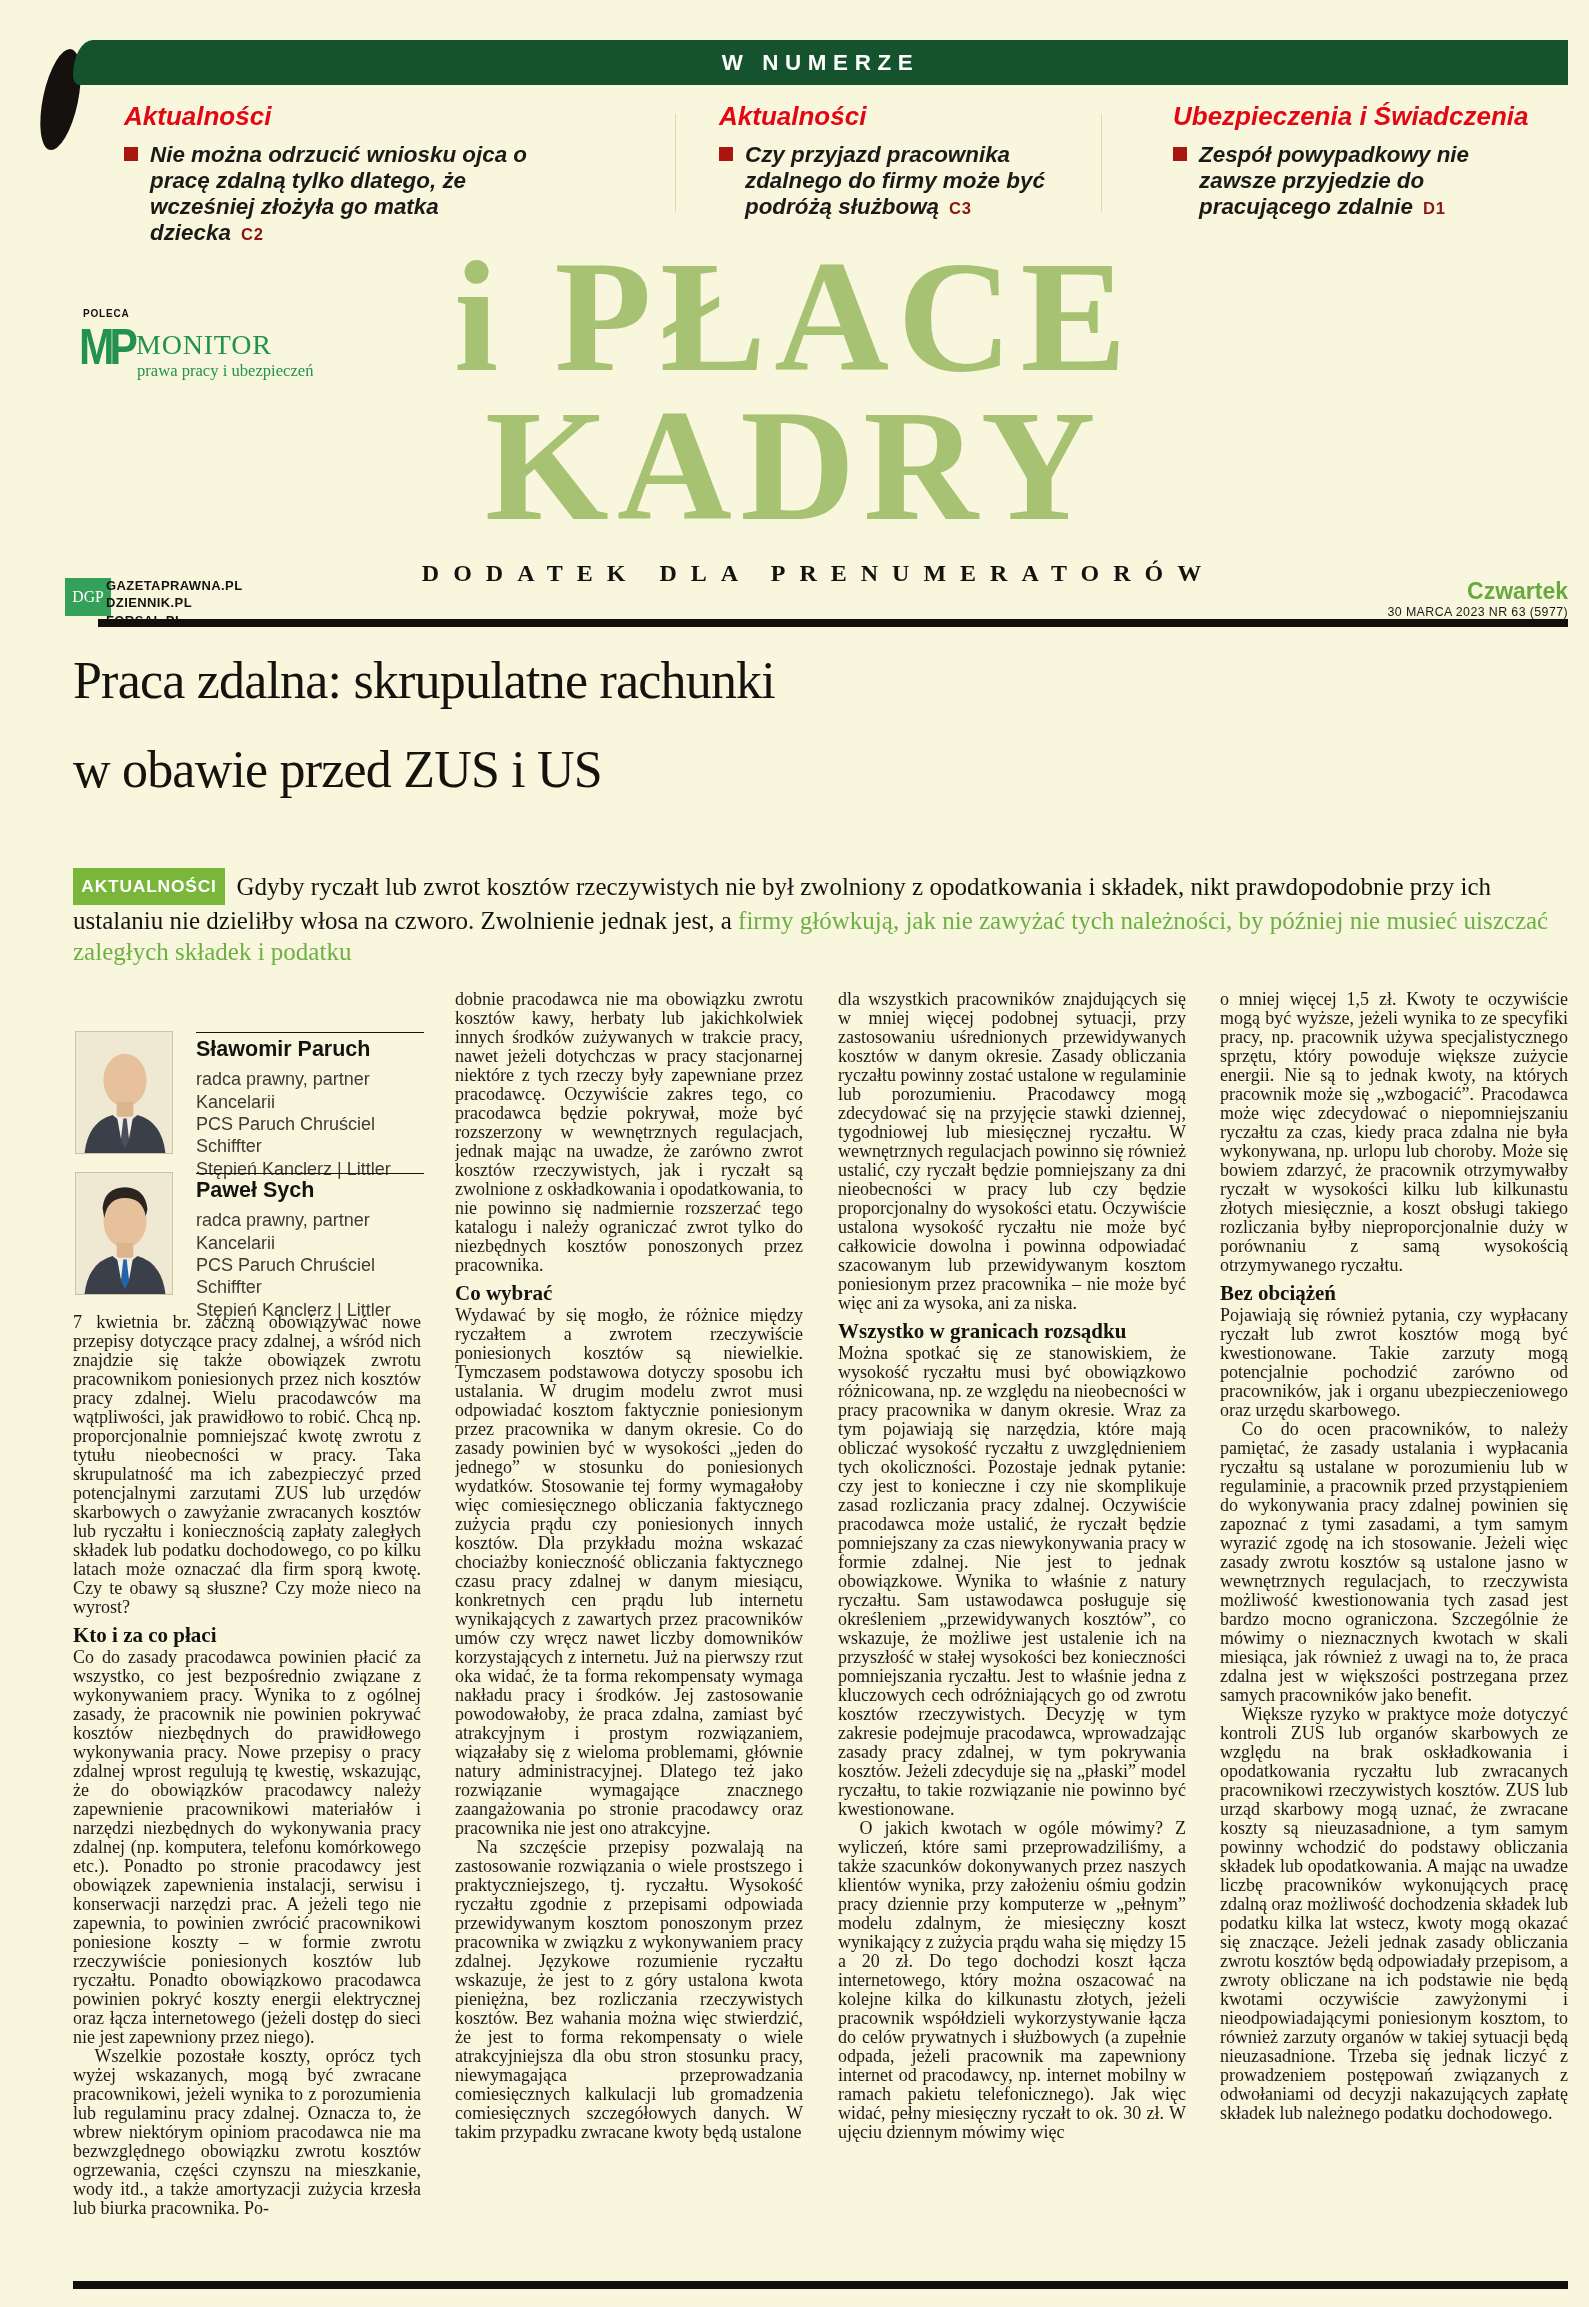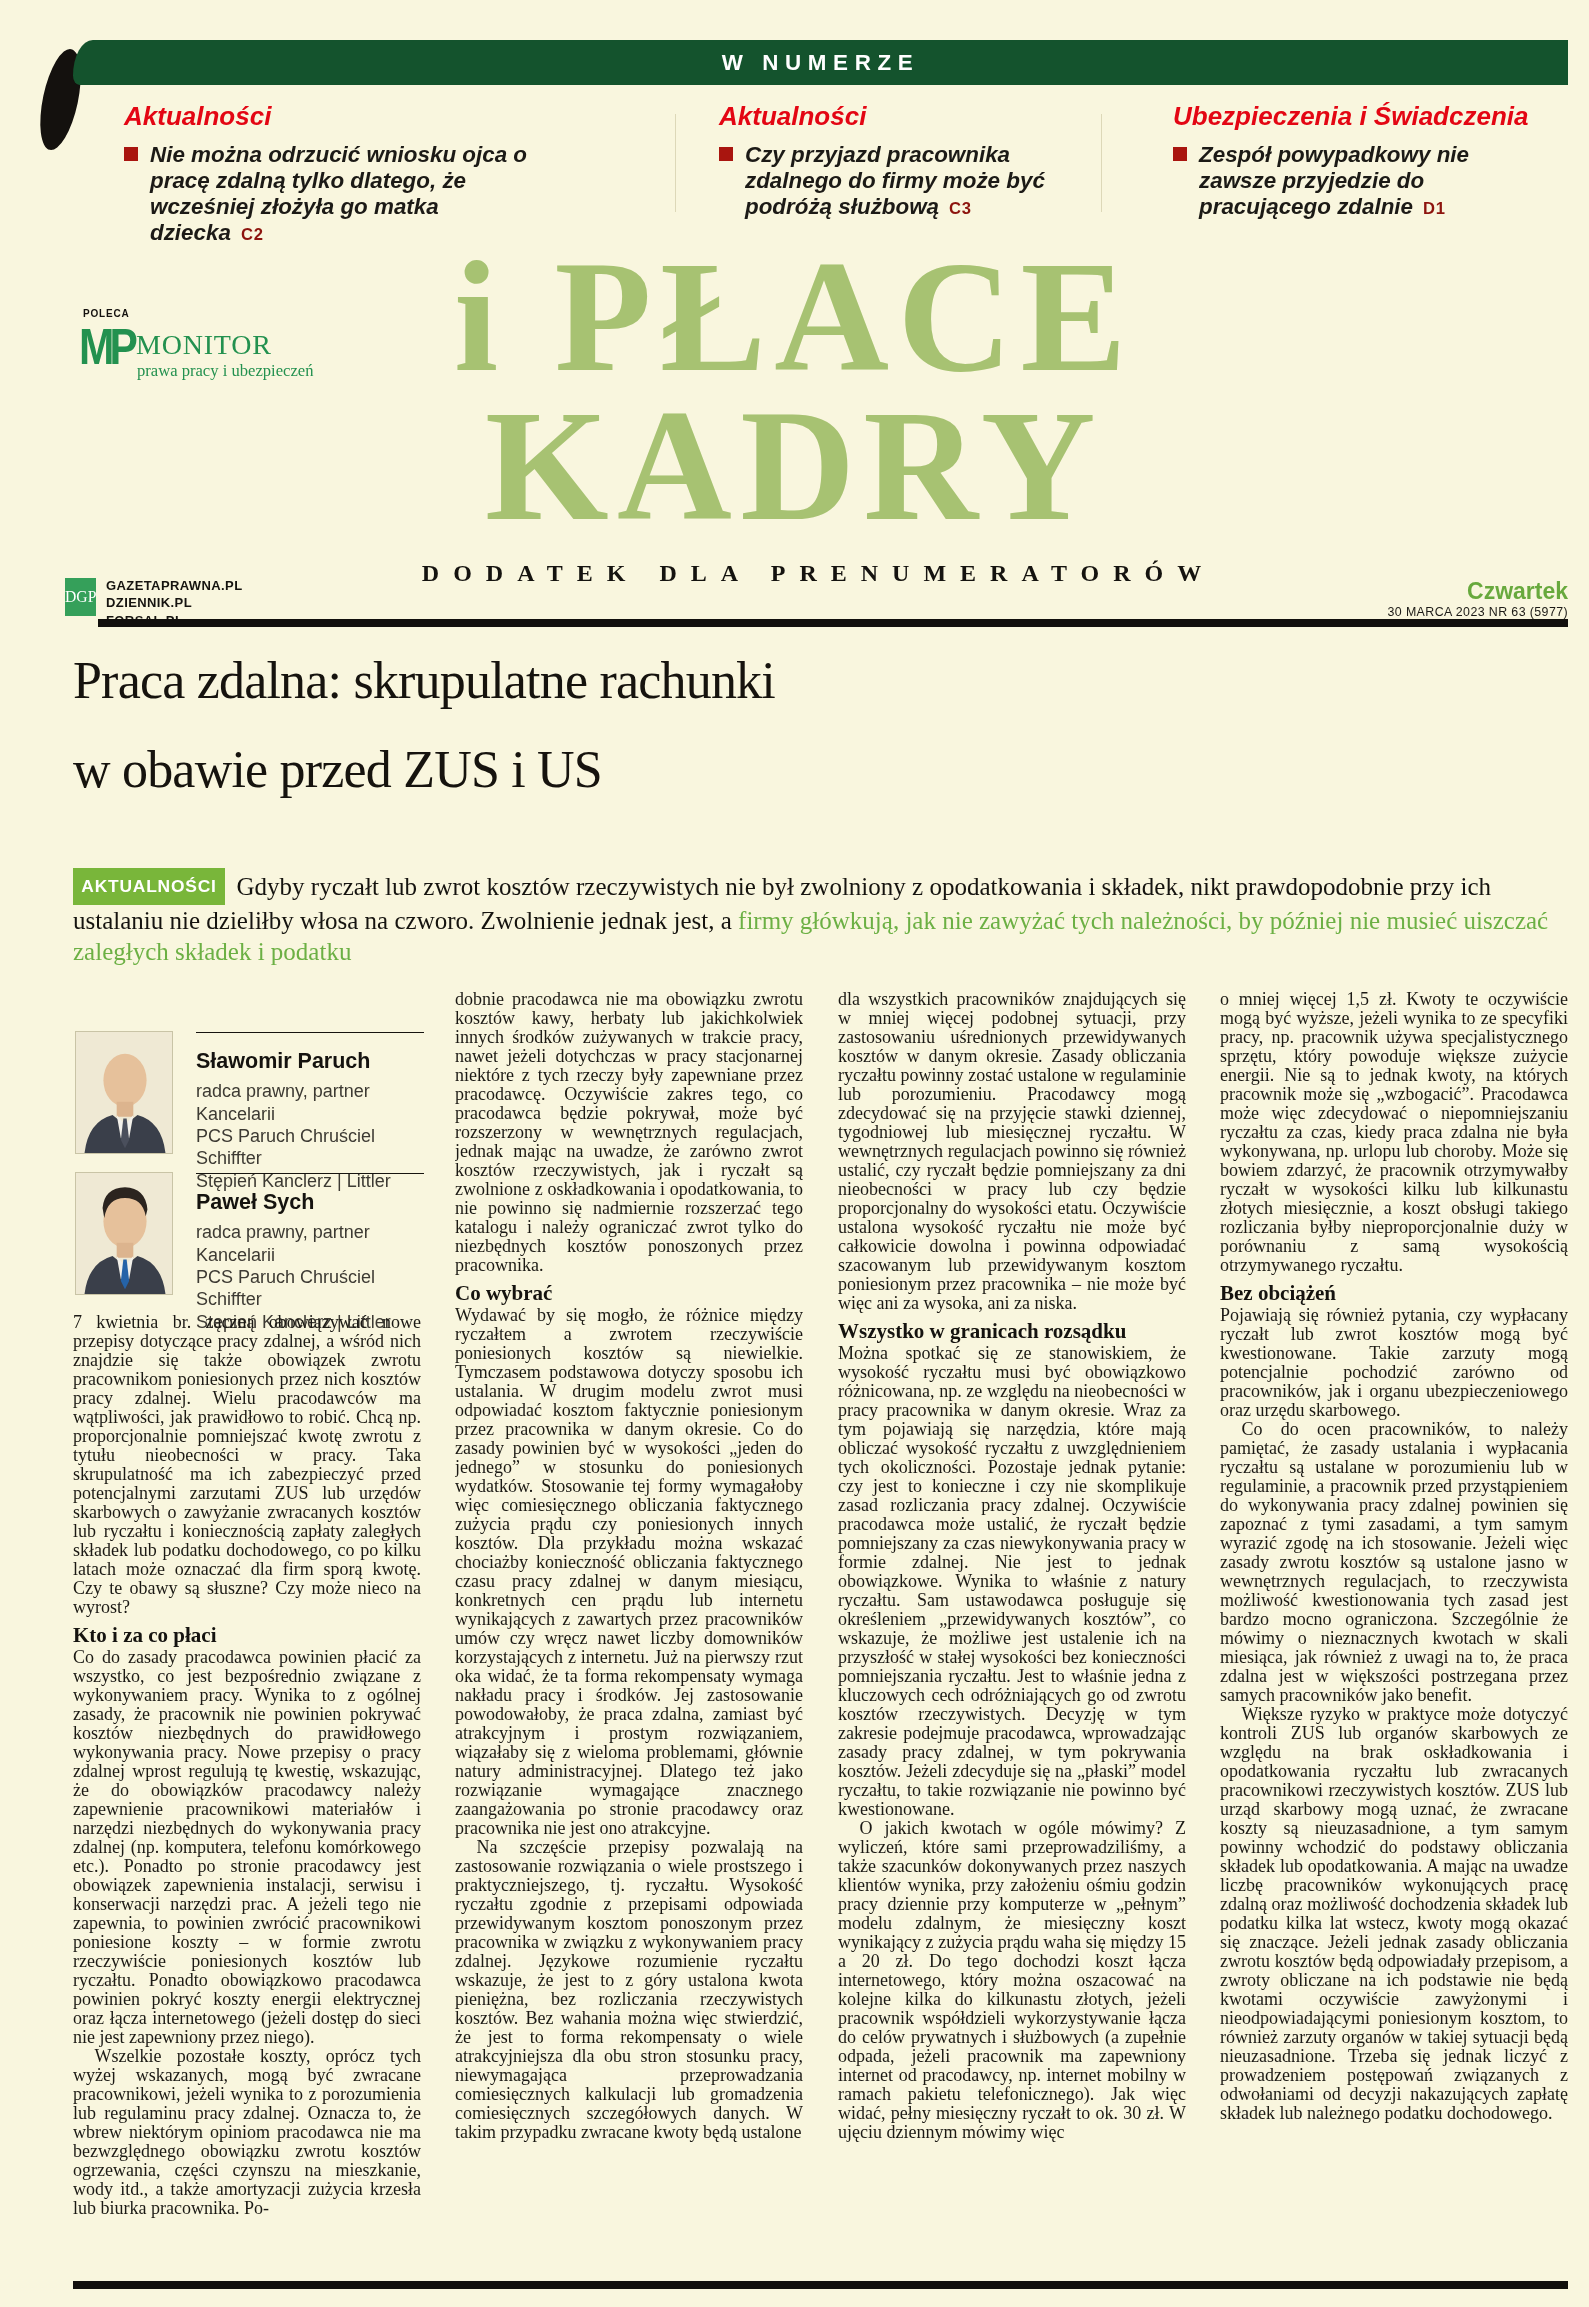--- a/index.html
+++ b/index.html
@@ -33,21 +33,21 @@
   .monitor-sub{position:absolute;left:137px;top:361px;font-family:"Liberation Serif",serif;
           font-size:16.6px;color:#23914f;}
 
   
   .title{position:absolute;left:0;right:0;top:242px;text-align:center;
          font-family:"Liberation Serif",serif;font-weight:bold;color:#a7c272;
          font-size:159px;line-height:149px;letter-spacing:8.3px;}
   .subtitle{position:absolute;left:0;right:0;top:560px;text-align:center;
          font-family:"Liberation Serif",serif;font-weight:bold;font-size:24px;
          letter-spacing:14px;color:#15130f;padding-left:48px;}
-  .dgp-box{position:absolute;left:65px;top:578px;width:31px;height:38px;background:#35a05a;
+  .dgp-box{position:absolute;left:65px;top:578px;width:46px;height:38px;background:#35a05a;
          color:#fff;font-family:"Liberation Serif",serif;font-size:15.7px;text-align:center;
          line-height:38px;}
   .portals{position:absolute;left:106px;top:577px;font-size:13px;font-weight:bold;
          line-height:17.4px;letter-spacing:0.4px;color:#15130f;}
   .day{position:absolute;right:21px;top:578px;text-align:right;color:#68a93d;
          font-weight:bold;font-size:23px;}
   .issue-line{position:absolute;right:21px;top:605px;text-align:right;font-size:12.4px;
          color:#1c1a16;letter-spacing:0.4px;}
   .top-rule{position:absolute;left:98px;right:21px;top:619px;height:7.5px;background:#12100d;}
 
@@ -61,21 +61,21 @@
          font-family:"Liberation Sans",sans-serif;font-weight:bold;font-size:17.4px;
          padding:3.3px 8.3px 2.5px;letter-spacing:0.8px;margin-right:11.6px;vertical-align:2.5px;}
   .lead-green{color:#6cb044;}
 
   
   .authors{position:absolute;left:73px;top:1029px;width:351px;}
   .author{position:absolute;left:0;width:351px;height:126px;}
   .photo{position:absolute;left:1.7px;top:1.7px;width:98px;height:123px;background:#efe9d4;
          border:0.8px solid #c9c4a6;box-sizing:border-box;overflow:hidden;}
   .author-info{position:absolute;left:123px;right:0;top:3.3px;border-top:1.7px solid #17140f;
-         padding-top:16px;}
+         padding-top:4px;}
   .author-name{font-size:21.5px;font-weight:bold;color:#15130f;margin-bottom:5.8px;}
   .author-role{font-size:18px;line-height:22.4px;color:#3d3a33;}
 
   
   .col{position:absolute;width:348px;font-family:"Liberation Serif",serif;font-size:18px;
        line-height:19px;text-align:justify;color:#1b1914;overflow:hidden;}
   .col p{margin:0;}
   .col p.ind{text-indent:21.5px;}
   .col h3{font-family:"Liberation Serif",serif;font-size:21px;font-weight:bold;
        color:#15130f;margin:9px 0 3.3px 0;text-align:left;}

